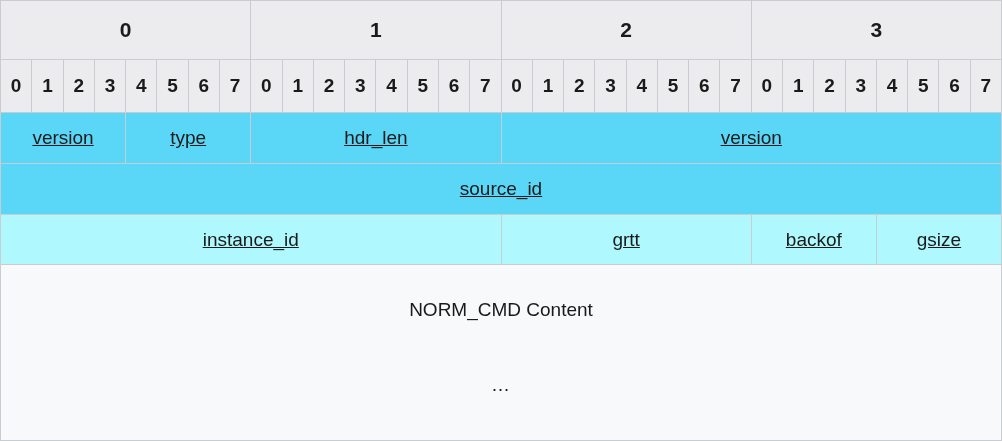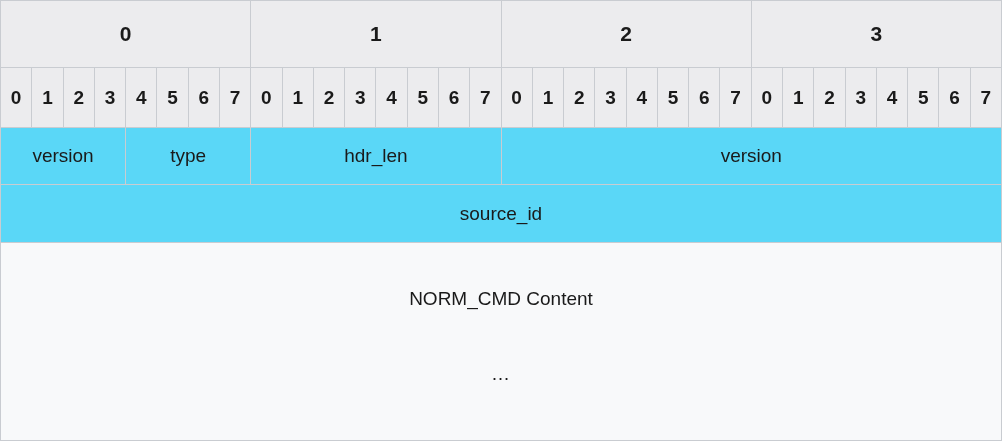--- a/index.html
+++ b/index.html
@@ -43,20 +43,21 @@
     background: #ececee;
     font-size: 19px;
     font-weight: bold;
     height: 42px;
   }
   
   td.field {
     font-size: 19px;
     font-weight: normal;
     height: 40px;
+    text-decoration: underline;
   }
   td.c-dark  { background: #5ad7f7; }
   td.c-light { background: #aff9fe; }
   td.c-plain { background: #f8f9fa; }
   td.body-area {
     background: #f8f9fa;
     vertical-align: top;
     height: 141px;
   }
   .body-inner {
@@ -129,20 +130,26 @@
         <td class="field c-dark" colspan="4">version</td>
         <td class="field c-dark" colspan="4">type</td>
         <td class="field c-dark" colspan="8">hdr_len</td>
         <td class="field c-dark" colspan="16">version</td>
       </tr>
 
       <tr>
         <td class="field c-dark" colspan="32">source_id</td>
       </tr>
 
+      <tr>
+        <td class="field c-light" colspan="16">instance_id</td>
+        <td class="field c-light" colspan="8">grtt</td>
+        <td class="field c-light" colspan="4">backof</td>
+        <td class="field c-light" colspan="4">gsize</td>
+      </tr>
 
 
 
       <tr>
         <td class="body-area" colspan="32">
           <div class="body-inner">
             <div class="body-title">NORM_CMD Content</div>
             <div class="body-ellipsis">…</div>
           </div>
         </td>

